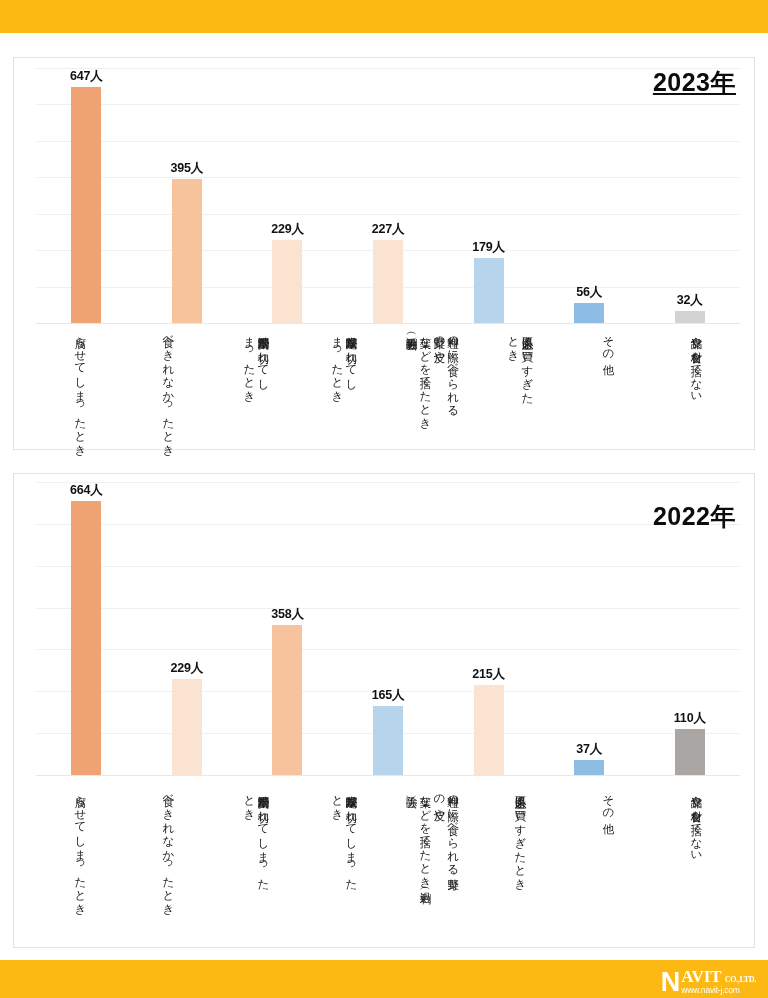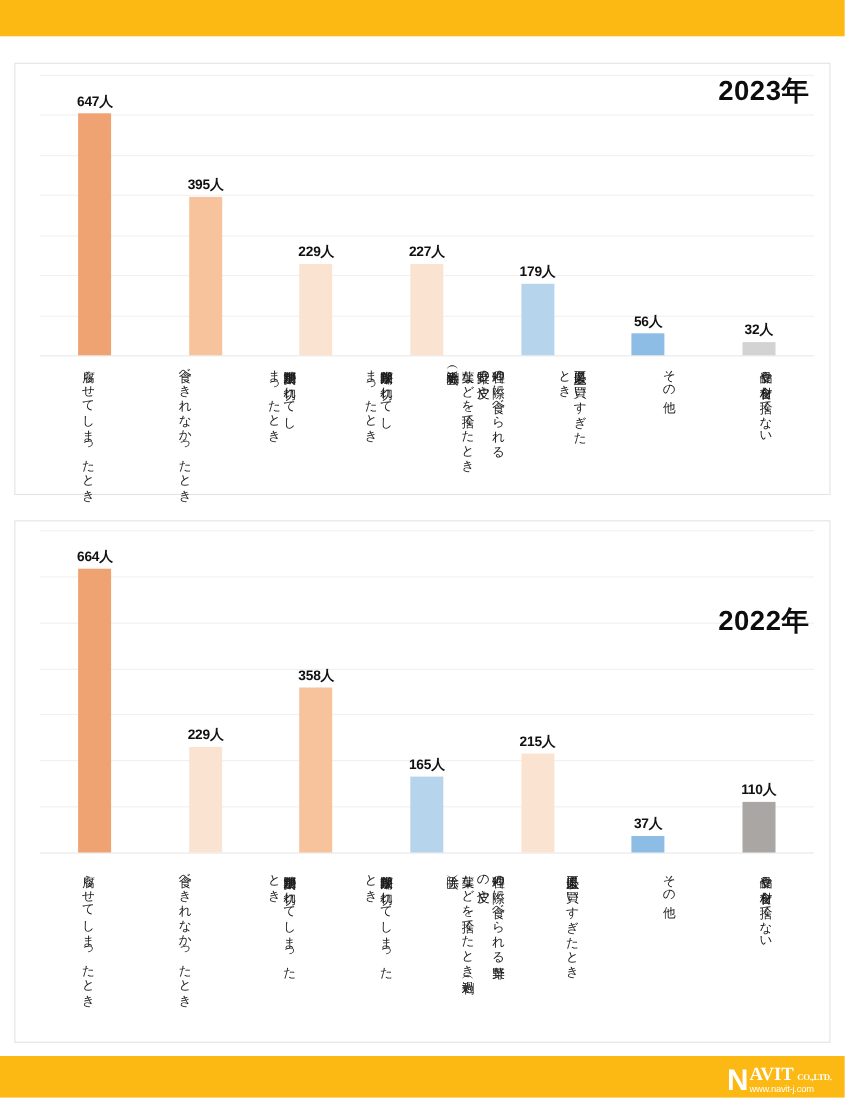--- a/index.html
+++ b/index.html
@@ -45,22 +45,22 @@
   }
   #panel-2023 { top: 57px; height: 393px; }
   #panel-2022 { top: 473px; height: 475px; }
 
   .year-label {
     position: absolute; right: 18px;
     font-size: 25px; font-weight: bold; color: #0d0d0d;
     letter-spacing: 0.5px;
     z-index: 5;
   }
-  #panel-2023 .year-label { top: 8px; }
-  #panel-2022 .year-label { top: 26px; margin-top: 48px; }
+  #panel-2023 .year-label { top: 8px; text-decoration: underline; }
+  #panel-2022 .year-label { top: 26px; }
 
   .plot {
     position: absolute; left: 0; right: 0;
     overflow: visible;
   }
   #plot-2023 { top: 10px; height: 255px; left: 22px; right: 14px; }
   #plot-2022 { top: 8px; height: 293px; left: 22px; right: 14px; }
 
   .gridline {
     position: absolute; left: 0; right: 0; height: 1px;
@@ -77,21 +77,20 @@
   }
   .barcell {
     flex: 1 1 0; height: 100%;
     display: flex; flex-direction: column; justify-content: flex-end;
     align-items: center; position: relative;
   }
   .bar-value {
     font-size: 12.5px; font-weight: bold; color: #111;
     margin-bottom: 2px; white-space: nowrap;
     letter-spacing: -0.2px;
-    margin-top: 16px;
   }
   .bar {
     width: 30px;
   }
 
   
   .labels {
     position: absolute; left: 22px; right: 14px;
     display: flex;
   }

